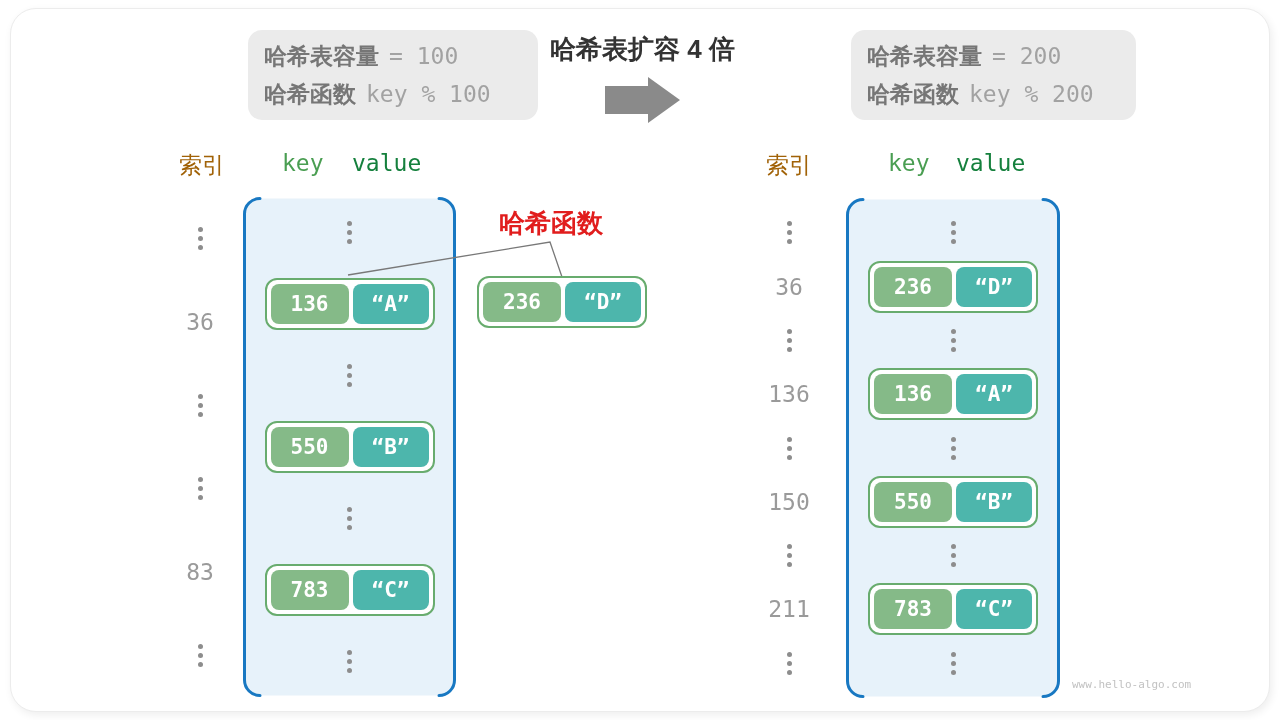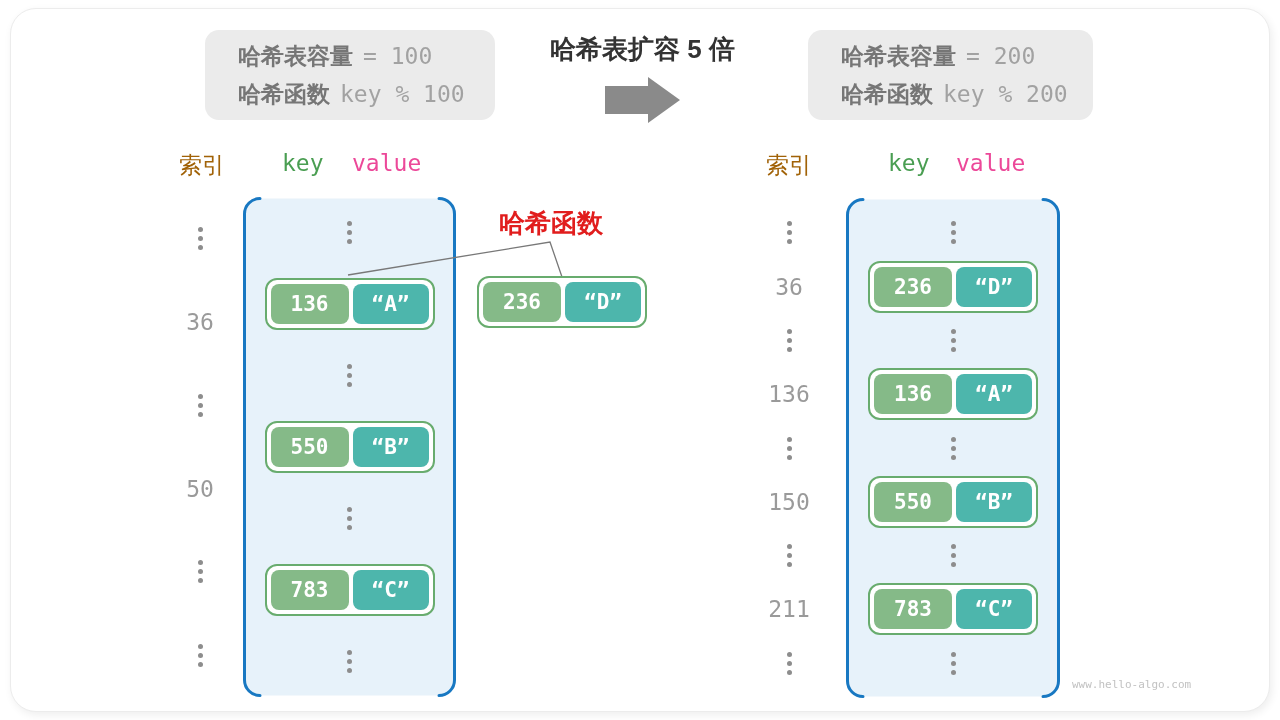--- a/index.html
+++ b/index.html
@@ -5,33 +5,33 @@
   html,body{margin:0;padding:0;background:#fff;}
   .canvas{position:relative;width:1280px;height:720px;background:#fff;overflow:hidden;
           font-family:"Liberation Sans",sans-serif;}
   .card{position:absolute;left:10px;top:8px;width:1258px;height:702px;background:#fff;
         border:1px solid #ececec;border-radius:26px;
         box-shadow:2px 3px 8px rgba(0,0,0,0.07);}
   .mono{font-family:"DejaVu Sans Mono","Liberation Mono",monospace;}
 
   
   .cap-box{position:absolute;background:#ebebeb;border-radius:14px;
-           display:flex;flex-direction:column;justify-content:center;gap:7px;padding-left:33px;box-sizing:border-box;}
+           display:flex;flex-direction:column;justify-content:center;gap:7px;padding-left:16px;box-sizing:border-box;margin-left:43px;}
   .cap-line{display:flex;align-items:baseline;gap:10px;white-space:nowrap;}
   .cap-label{font-weight:bold;font-size:23px;color:#767676;}
   .cap-value{font-family:"DejaVu Sans Mono","Liberation Mono",monospace;font-size:23px;color:#a2a2a2;}
 
   .expand-title{position:absolute;left:500px;top:32px;width:285px;text-align:center;
                 font-weight:bold;font-size:26px;color:#333;white-space:nowrap;}
 
   
   .hdr{position:absolute;font-size:23px;white-space:nowrap;}
   .hdr-index{color:#a16207;}
   .hdr-key{color:#4a9e52;}
-  .hdr-value{color:#ec4899;}
+  .hdr-value{color:#15803d;}
 
   
   .tbl{position:absolute;}
   .tbl svg.frame{position:absolute;left:0;top:0;}
   .rows{position:absolute;left:0;top:0;width:100%;height:100%;display:flex;flex-direction:column;box-sizing:border-box;}
   .slot{flex:1;display:flex;align-items:center;justify-content:center;}
   .idx-col{position:absolute;display:flex;flex-direction:column;box-sizing:border-box;}
   .idx{font-size:23px;color:#9a9a9a;}
 
   
@@ -64,21 +64,21 @@
     <div class="cap-line">
       <span class="cap-label">哈希表容量</span>
       <span class="cap-value">= 100</span>
     </div>
     <div class="cap-line">
       <span class="cap-label">哈希函数</span>
       <span class="cap-value">key % 100</span>
     </div>
   </div>
 
-  <div class="expand-title">哈希表扩容 5 倍</div>
+  <div class="expand-title">哈希表扩容 4 倍</div>
   <svg class="overlay" style="left:600px;top:75px;" width="85" height="50" viewBox="0 0 85 50">
     <polygon points="5,11 48,11 48,2 80,25 48,48 48,39 5,39" fill="#8a8a8a"></polygon>
   </svg>
 
   <div class="cap-box" style="left:808px;top:30px;width:285px;height:90px;">
     <div class="cap-line">
       <span class="cap-label">哈希表容量</span>
       <span class="cap-value">= 200</span>
     </div>
     <div class="cap-line">
@@ -107,28 +107,28 @@
         <span class="idx mono">36</span>
       </div>
     <div class="slot">
         <span class="vdots">
           <i></i>
           <i></i>
           <i></i>
         </span>
       </div>
     <div class="slot">
-        <span class="idx mono">50</span>
-      </div>
-    <div class="slot">
-        <span class="vdots">
-          <i></i>
-          <i></i>
-          <i></i>
-        </span>
+        <span class="vdots">
+          <i></i>
+          <i></i>
+          <i></i>
+        </span>
+      </div>
+    <div class="slot">
+        <span class="idx mono">83</span>
       </div>
     <div class="slot">
         <span class="vdots">
           <i></i>
           <i></i>
           <i></i>
         </span>
       </div>
   </div>
 

